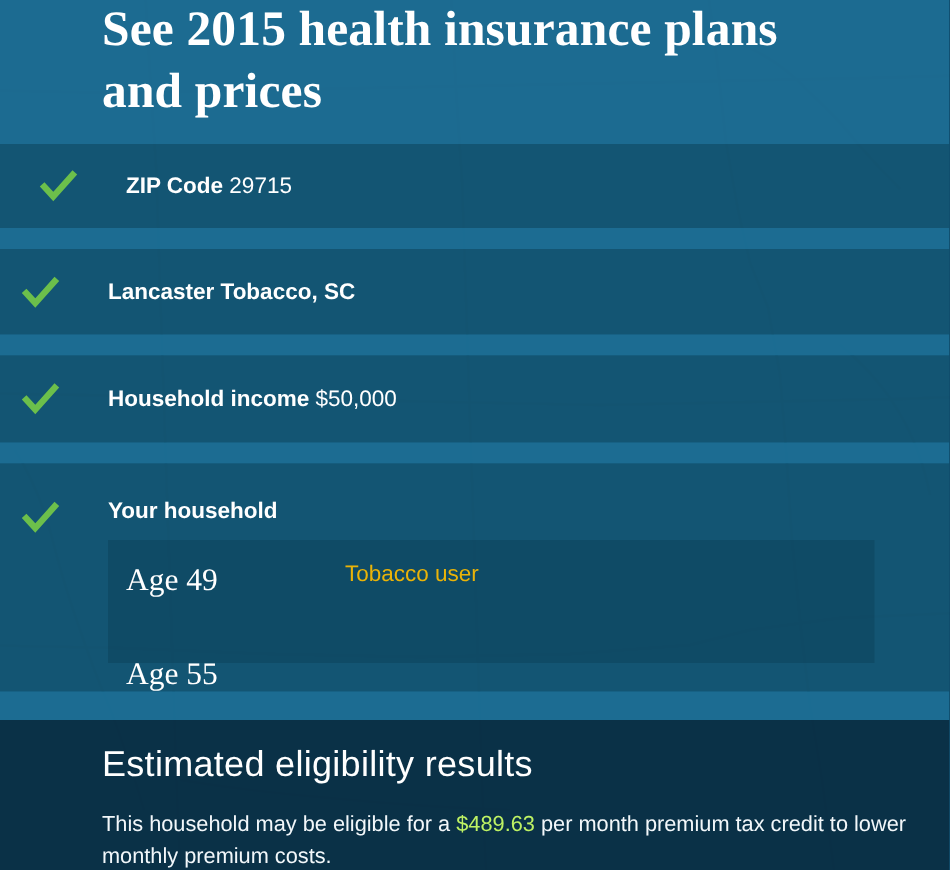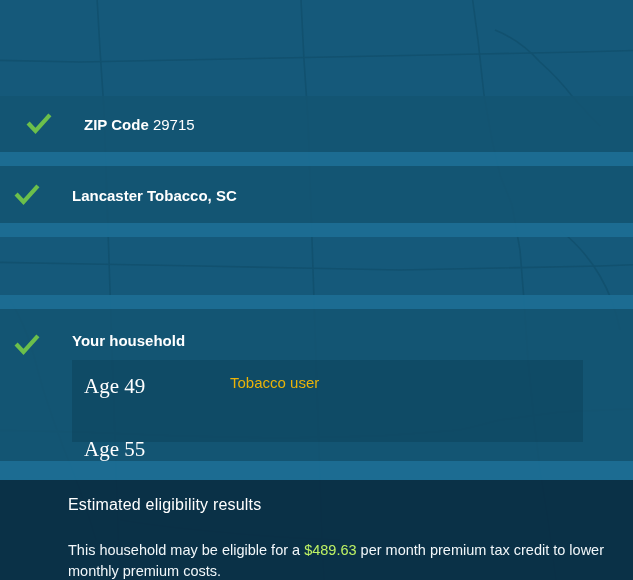--- a/index.html
+++ b/index.html
@@ -129,21 +129,21 @@
     color: #eab308;
     white-space: nowrap;
   }
 
   
   .results-title {
     position: absolute;
     left: 68px;
     top: 496px;
     margin: 0;
-    font-size: 16px;
+    font-size: 24px;
     font-weight: 400;
     color: #ffffff;
     letter-spacing: 0.2px;
     z-index: 4;
   }
   .results-body {
     position: absolute;
     left: 68px;
     top: 540px;
     width: 558px;
@@ -170,20 +170,23 @@
         <path d="M-20,262 L90,264 L200,266 L300,268 L400,270 L500,268 L600,266 L653,264"></path>
         <path d="M-20,430 L80,432 L180,436 L280,438 L380,436 L460,430 L500,420 L560,412 L653,408"></path>
         <path d="M495,30 Q520,40 540,62 Q558,78 572,96 Q586,112 600,126"></path>
         <path d="M560,230 Q585,250 600,276 Q614,300 620,330"></path>
         <path d="M10,300 Q26,326 34,356 Q42,388 52,416 Q62,446 74,474 Q86,506 96,540"></path>
         <path d="M120,520 Q170,528 220,532 Q280,538 340,540"></path>
       </g>
     </svg>
   </div>
 
+  <div class="header">
+    <h1 class="header-title">See 2015 health insurance plans and prices</h1>
+  </div>
 
   <div class="band row" style="top:96px; height:56px;padding-left:12px;">
     <div class="row-inner">
       <span class="check-icon">
         <svg viewBox="0 0 26 26">
             <path d="M3.5 13.5 L9.5 20 L22.5 5.5" fill="none" stroke="#6cbf4b" stroke-width="4.2" stroke-linecap="square" stroke-linejoin="miter"></path>
           </svg>
       </span>
       <span class="row-label">
         <span class="lbl">ZIP Code</span>
@@ -202,20 +205,33 @@
           </svg>
       </span>
       <span class="row-label">
         <span class="lbl">Lancaster Tobacco, SC</span>
       </span>
     </div>
   </div>
 
   <div class="band divider" style="top:223px; height:14px;"></div>
 
+  <div class="band row" style="top:237px; height:58px;">
+    <div class="row-inner">
+      <span class="check-icon">
+        <svg viewBox="0 0 26 26">
+            <path d="M3.5 13.5 L9.5 20 L22.5 5.5" fill="none" stroke="#6cbf4b" stroke-width="4.2" stroke-linecap="square" stroke-linejoin="miter"></path>
+          </svg>
+      </span>
+      <span class="row-label">
+        <span class="lbl">Household income</span>
+        <span class="val">$50,000</span>
+      </span>
+    </div>
+  </div>
 
   <div class="band divider" style="top:295px; height:14px;"></div>
 
   <div class="band row row-household" style="top:309px; height:152px;">
     <div class="row-inner">
       <span class="check-icon">
         <svg viewBox="0 0 26 26">
             <path d="M3.5 13.5 L9.5 20 L22.5 5.5" fill="none" stroke="#6cbf4b" stroke-width="4.2" stroke-linecap="square" stroke-linejoin="miter"></path>
           </svg>
       </span>

